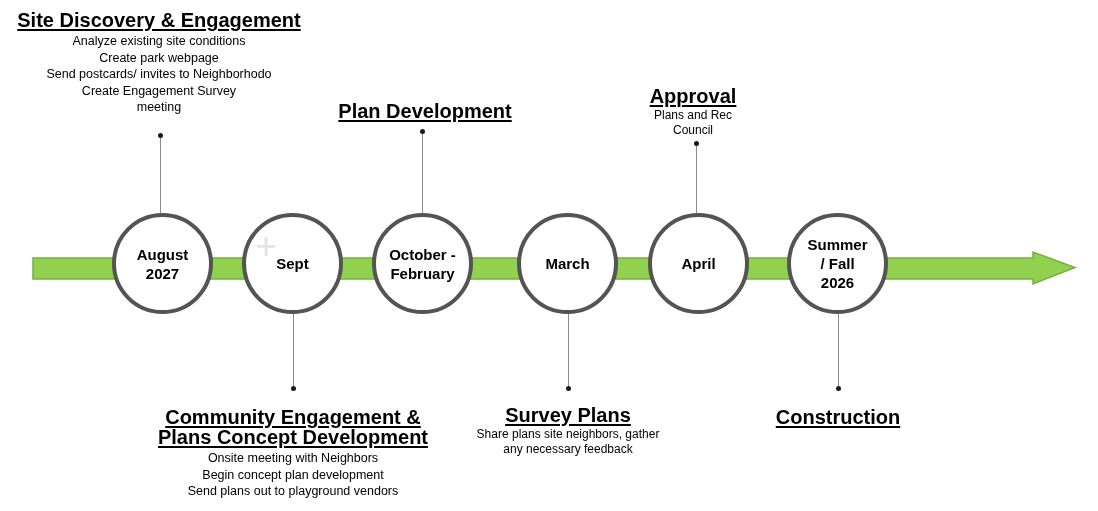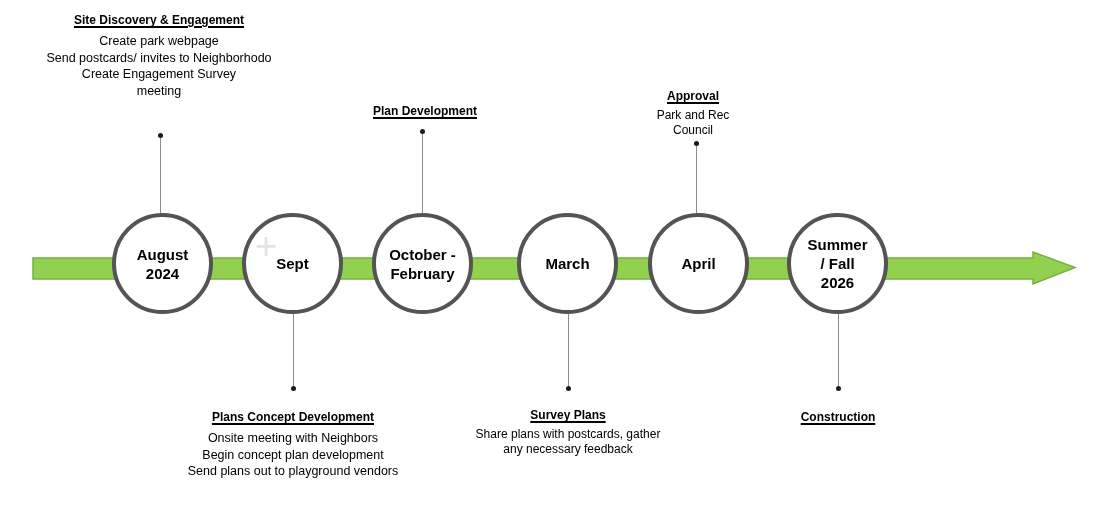--- a/index.html
+++ b/index.html
@@ -31,21 +31,21 @@
     text-align: center;
   }
   .circle-label { font-size: 15px; font-weight: bold; line-height: 19px; }
   .circle-label span { display: block; }
   
   .connector-line { position: absolute; width: 1px; background: #8c8c8c; z-index: 2; }
   .connector-dot { position: absolute; width: 5px; height: 5px; border-radius: 50%; background: #1a1a1a; z-index: 2; }
   
   .callout { position: absolute; transform: translateX(-50%); text-align: center; z-index: 4; }
   .callout-title {
-    font-size: 12px; font-weight: bold; line-height: 20px;
+    font-size: 20px; font-weight: bold; line-height: 20px;
     text-decoration: underline; text-decoration-thickness: 1.5px; text-underline-offset: 2px;
     white-space: nowrap;
   }
   .callout-title.two-line span { display: block; white-space: nowrap; }
   .callout-details { font-size: 12.5px; line-height: 16.5px; margin-top: 3px; }
   .callout-details div { white-space: nowrap; }
   .callout-details.tight { font-size: 12px; line-height: 15px; margin-top: 2px; }
   
   .crosshair {
     position: absolute; left: 266px; top: 247px;
@@ -77,21 +77,21 @@
 
   <div class="connector-line" style="left:568px; top:314px; height:72px;"></div>
   <div class="connector-dot" style="left:566px; top:386px;"></div>
 
   <div class="connector-line" style="left:838px; top:314px; height:72px;"></div>
   <div class="connector-dot" style="left:836px; top:386px;"></div>
 
   <div class="circle" style="left:112px;">
     <div class="circle-label">
       <span>August</span>
-      <span>2024</span>
+      <span>2027</span>
     </div>
   </div>
 
   <div class="circle" style="left:372px;">
     <div class="circle-label">
       <span>October -</span>
       <span>February</span>
     </div>
   </div>
 
@@ -119,54 +119,56 @@
       <span>/ Fall</span>
       <span>2026</span>
     </div>
   </div>
 
   <div class="crosshair">+</div>
 
   <div class="callout" style="left:159px; top:10px;">
     <div class="callout-title">Site Discovery &amp; Engagement</div>
     <div class="callout-details">
+      <div>Analyze existing site conditions</div>
       <div>Create park webpage</div>
       <div>Send postcards/ invites to Neighborhodo</div>
       <div>Create Engagement Survey</div>
       <div>meeting</div>
     </div>
   </div>
 
   <div class="callout" style="left:425px; top:101px;">
     <div class="callout-title">Plan Development</div>
   </div>
 
   <div class="callout" style="left:693px; top:86px;">
     <div class="callout-title">Approval</div>
     <div class="callout-details tight">
-      <div>Park and Rec</div>
+      <div>Plans and Rec</div>
       <div>Council</div>
     </div>
   </div>
 
   <div class="callout" style="left:293px; top:407px;">
     <div class="callout-title two-line">
+      <span>Community Engagement &amp;</span>
       <span>Plans Concept Development</span>
     </div>
     <div class="callout-details">
       <div>Onsite meeting with Neighbors</div>
       <div>Begin concept plan development</div>
       <div>Send plans out to playground vendors</div>
     </div>
   </div>
 
   <div class="callout" style="left:568px; top:405px;">
     <div class="callout-title">Survey Plans</div>
     <div class="callout-details tight">
-      <div>Share plans with postcards, gather</div>
+      <div>Share plans site neighbors, gather</div>
       <div>any necessary feedback</div>
     </div>
   </div>
 
   <div class="callout" style="left:838px; top:407px;">
     <div class="callout-title">Construction</div>
   </div>
 
 </div>
 

